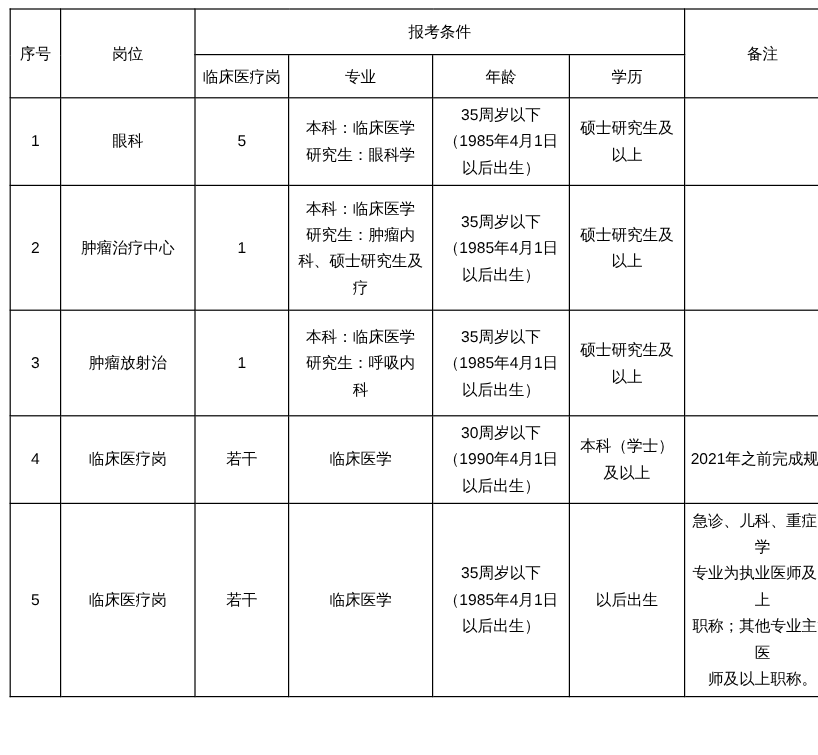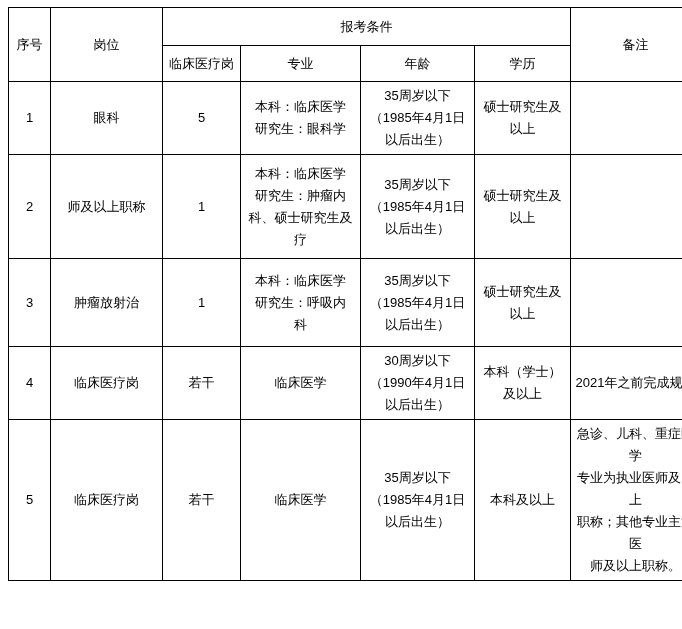--- a/index.html
+++ b/index.html
@@ -117,21 +117,21 @@
         </td>
         <td class="cell-edu">
           <div>硕士研究生及</div>
           <div>以上</div>
         </td>
         <td></td>
       </tr>
 
       <tr class="r2">
         <td>2</td>
-        <td>师及以上职称</td>
+        <td>肿瘤治疗中心</td>
         <td>1</td>
         <td class="cell-left">
           <div>本科：临床医学</div>
           <div>研究生：肿瘤内</div>
           <div>科、硕士研究生及</div>
           <div>疗</div>
         </td>
         <td class="cell-age">
           <div>35周岁以下</div>
           <div>（1985年4月1日</div>
@@ -188,21 +188,21 @@
         <td>5</td>
         <td>临床医疗岗</td>
         <td>若干</td>
         <td>临床医学</td>
         <td class="cell-age">
           <div>35周岁以下</div>
           <div>（1985年4月1日</div>
           <div>以后出生）</div>
         </td>
         <td class="cell-edu">
-          <div>本科及以上</div>
+          <div>以后出生</div>
         </td>
         <td class="cell-remark-small">
           <div>急诊、儿科、重症医学</div>
           <div>专业为执业医师及以上</div>
           <div>职称；其他专业主治医</div>
           <div>师及以上职称。</div>
         </td>
       </tr>
     </tbody>
   </table>

